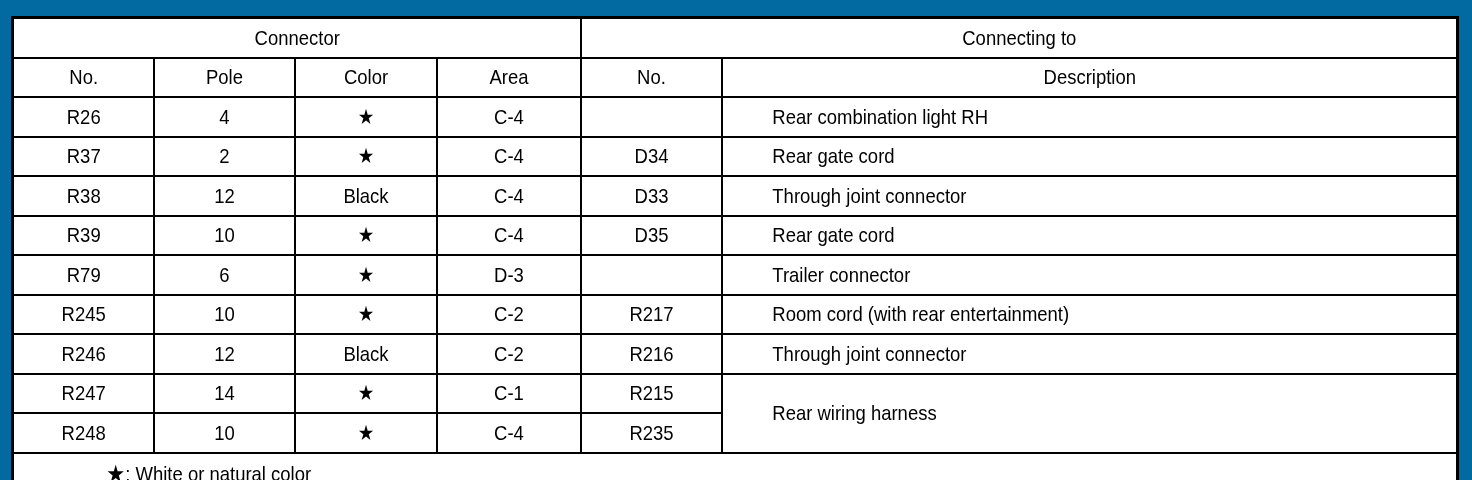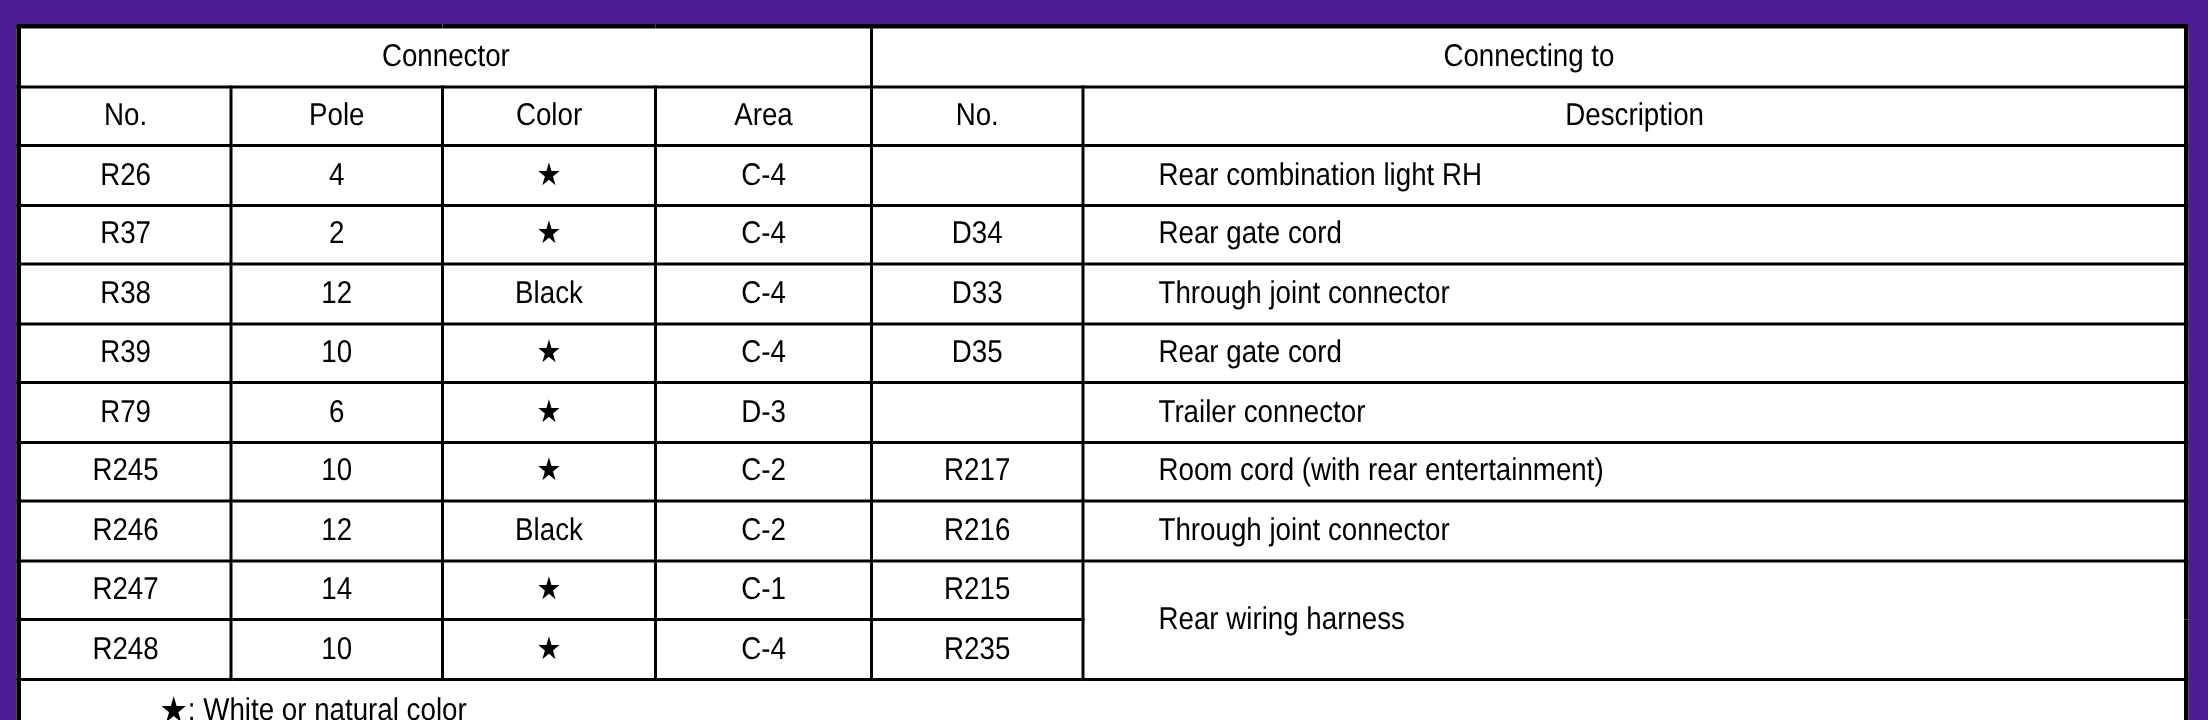--- a/index.html
+++ b/index.html
@@ -12,21 +12,21 @@
     height: 480px;
     font-family: "Liberation Sans", "DejaVu Sans", sans-serif;
     color: #000000;
     overflow: hidden;
   }
 
   #sheet {
     position: relative;
     width: 1472px;
     height: 480px;
-    background: #4c1d95;
+    background: #0369a1;
   }
 
   table.conn-table {
     position: absolute;
     left: 11px;
     top: 16px;
     width: 1445px;
     border-collapse: collapse;
     table-layout: fixed;
     background: #ffffff;

